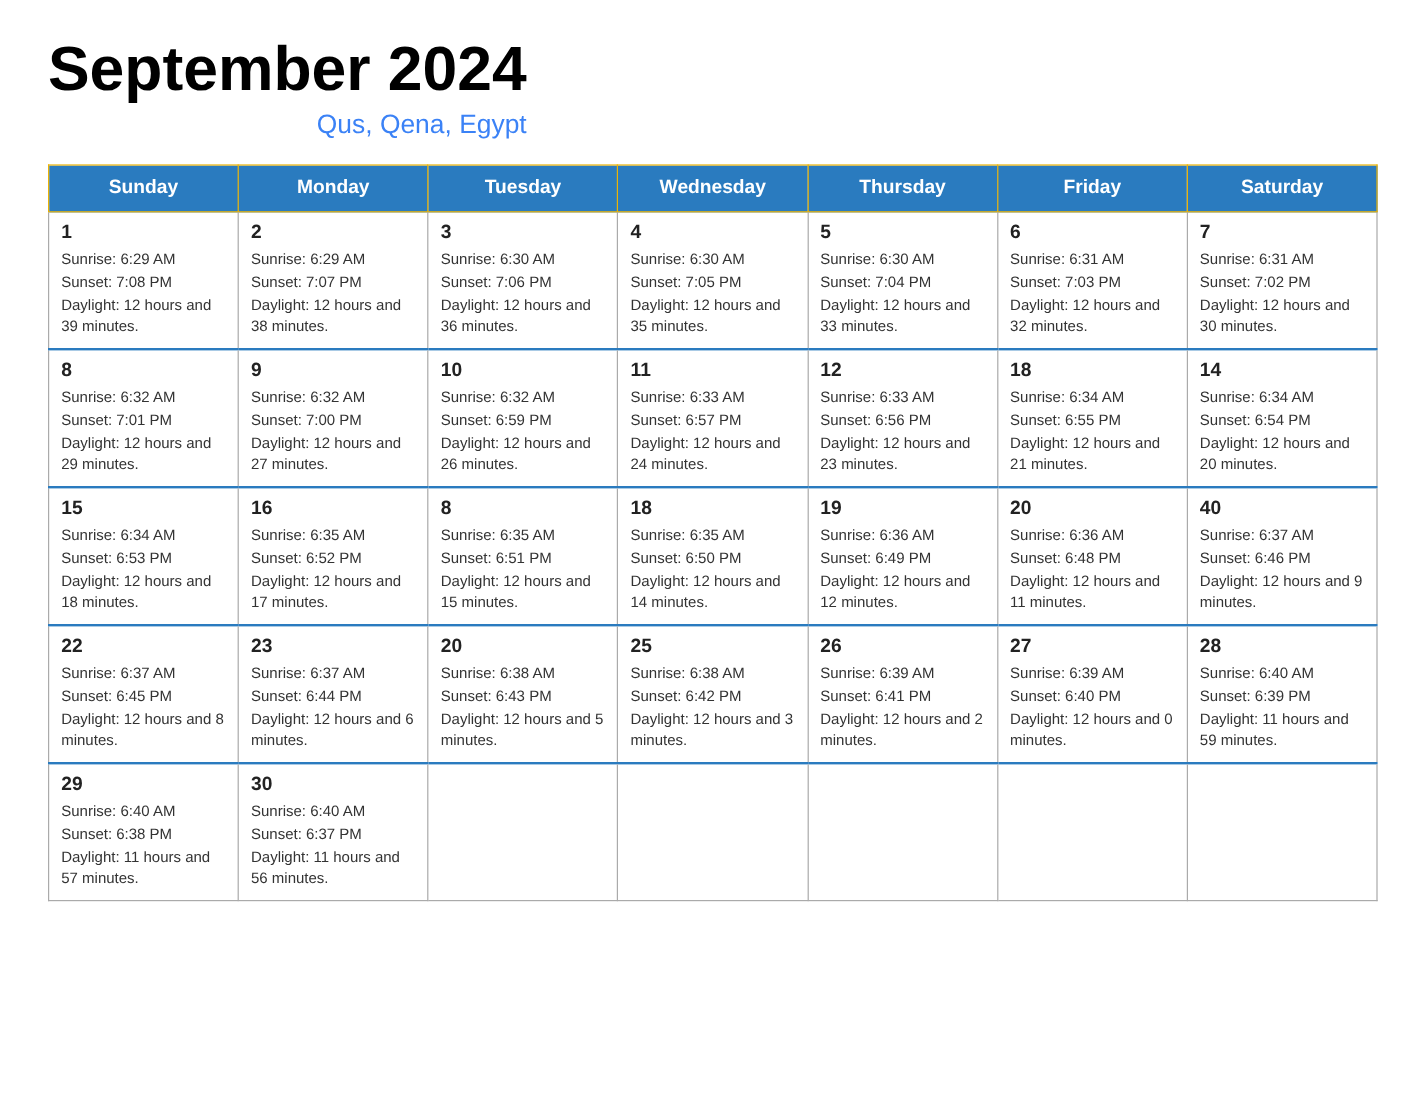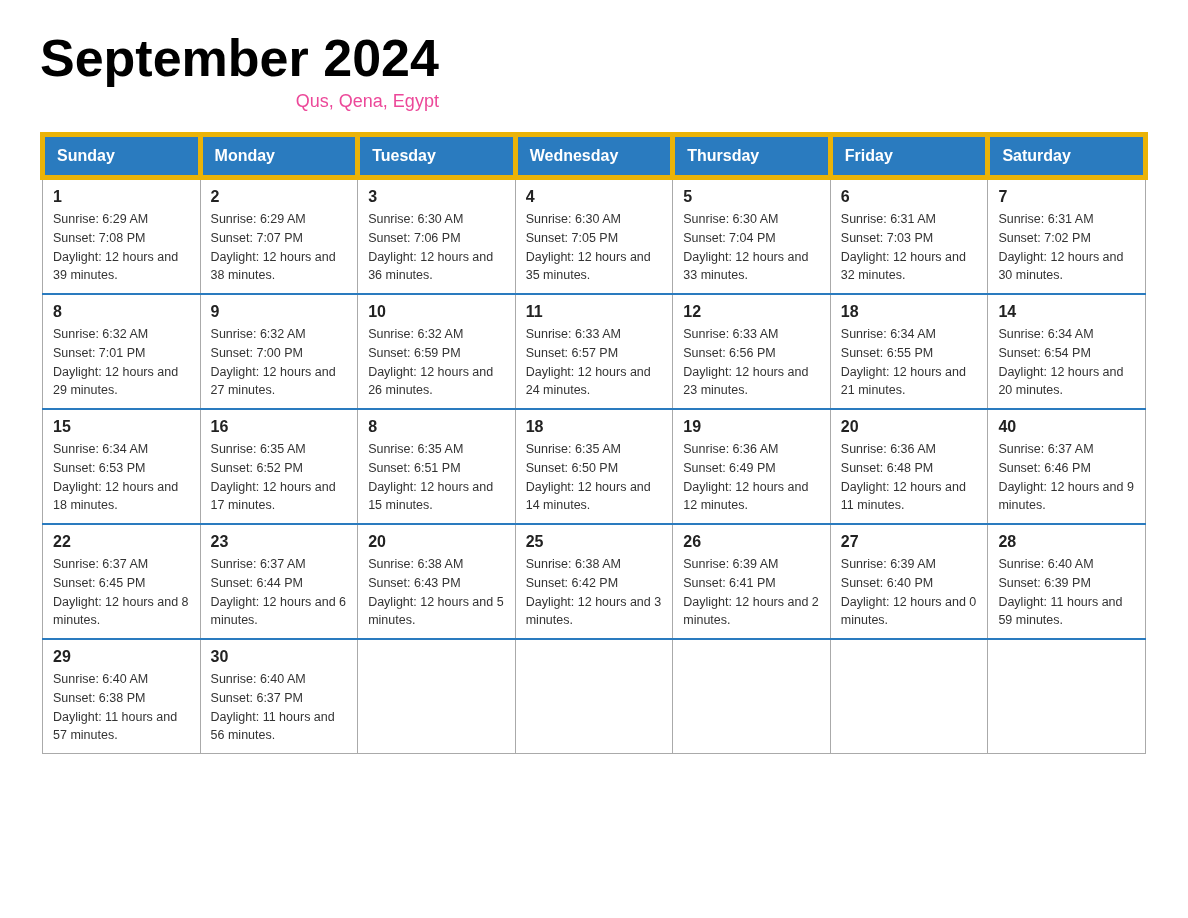--- a/index.html
+++ b/index.html
@@ -36,37 +36,37 @@
     .title-section {
       text-align: right;
     }
     .title-section h1 {
       font-size: 52px;
       font-weight: bold;
       color: #000000;
       line-height: 1.1;
     }
     .title-section h2 {
-      font-size: 18px;
+      font-size: 22px;
       font-weight: normal;
-      color: #ec4899;
+      color: #3b82f6;
       margin-top: 4px;
     }
     .calendar {
       width: 100%;
       border-collapse: collapse;
     }
     .calendar th {
       background-color: #2a7bbf;
       color: #fff;
       font-size: 16px;
       font-weight: bold;
       padding: 10px 12px;
-      text-align: left;
-      border: 5px solid #eab308;
+      text-align: center;
+      border: 1px solid #eab308;
     }
     .calendar td {
       border: 1px solid #aaa;
       vertical-align: top;
       padding: 8px 10px;
       width: 14.28%;
       font-size: 13px;
       color: #222;
       min-height: 100px;
     }

